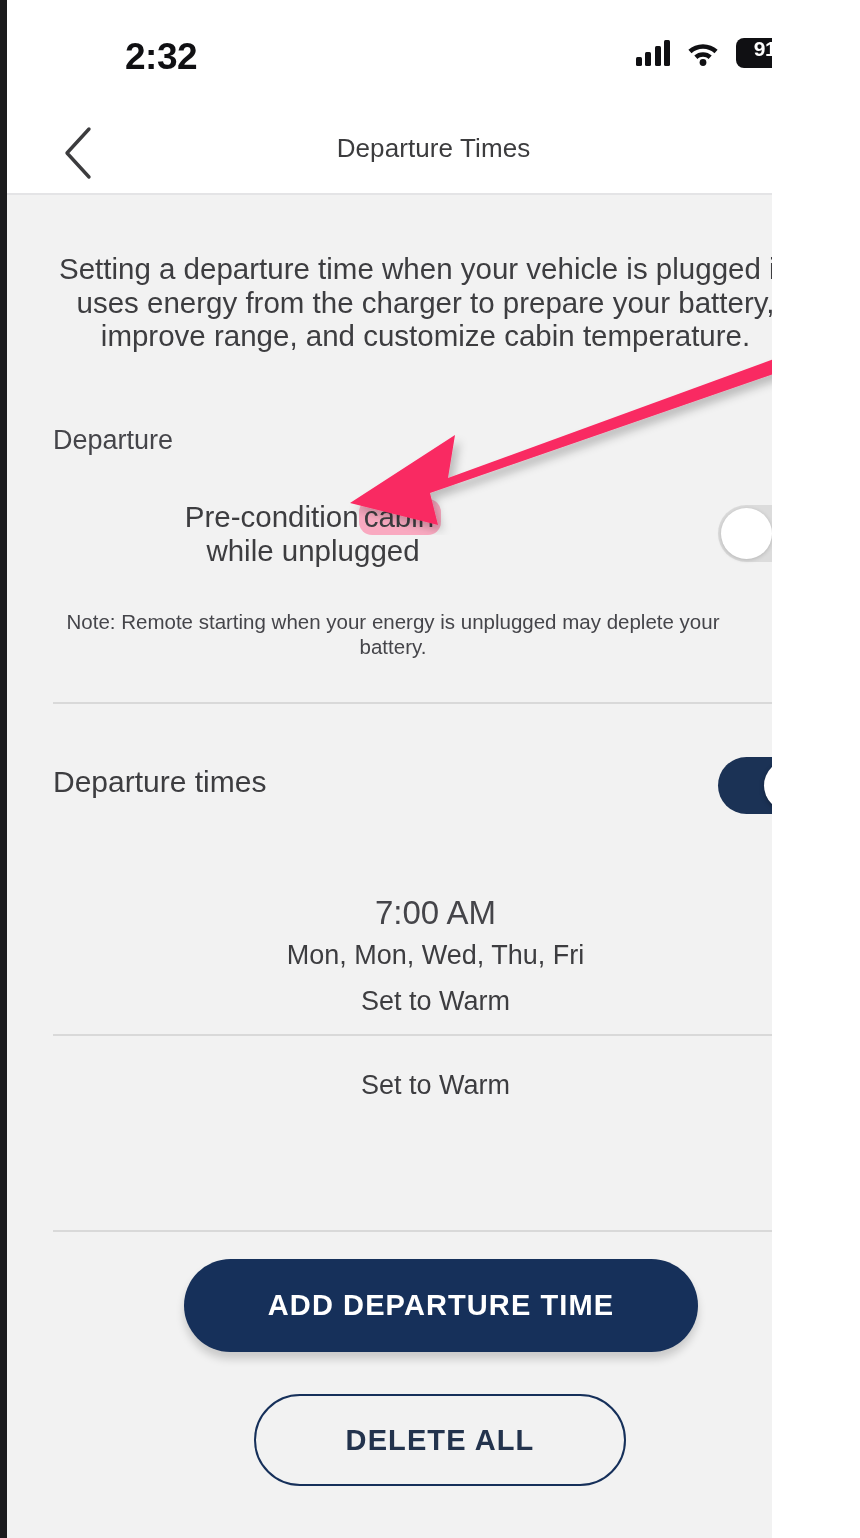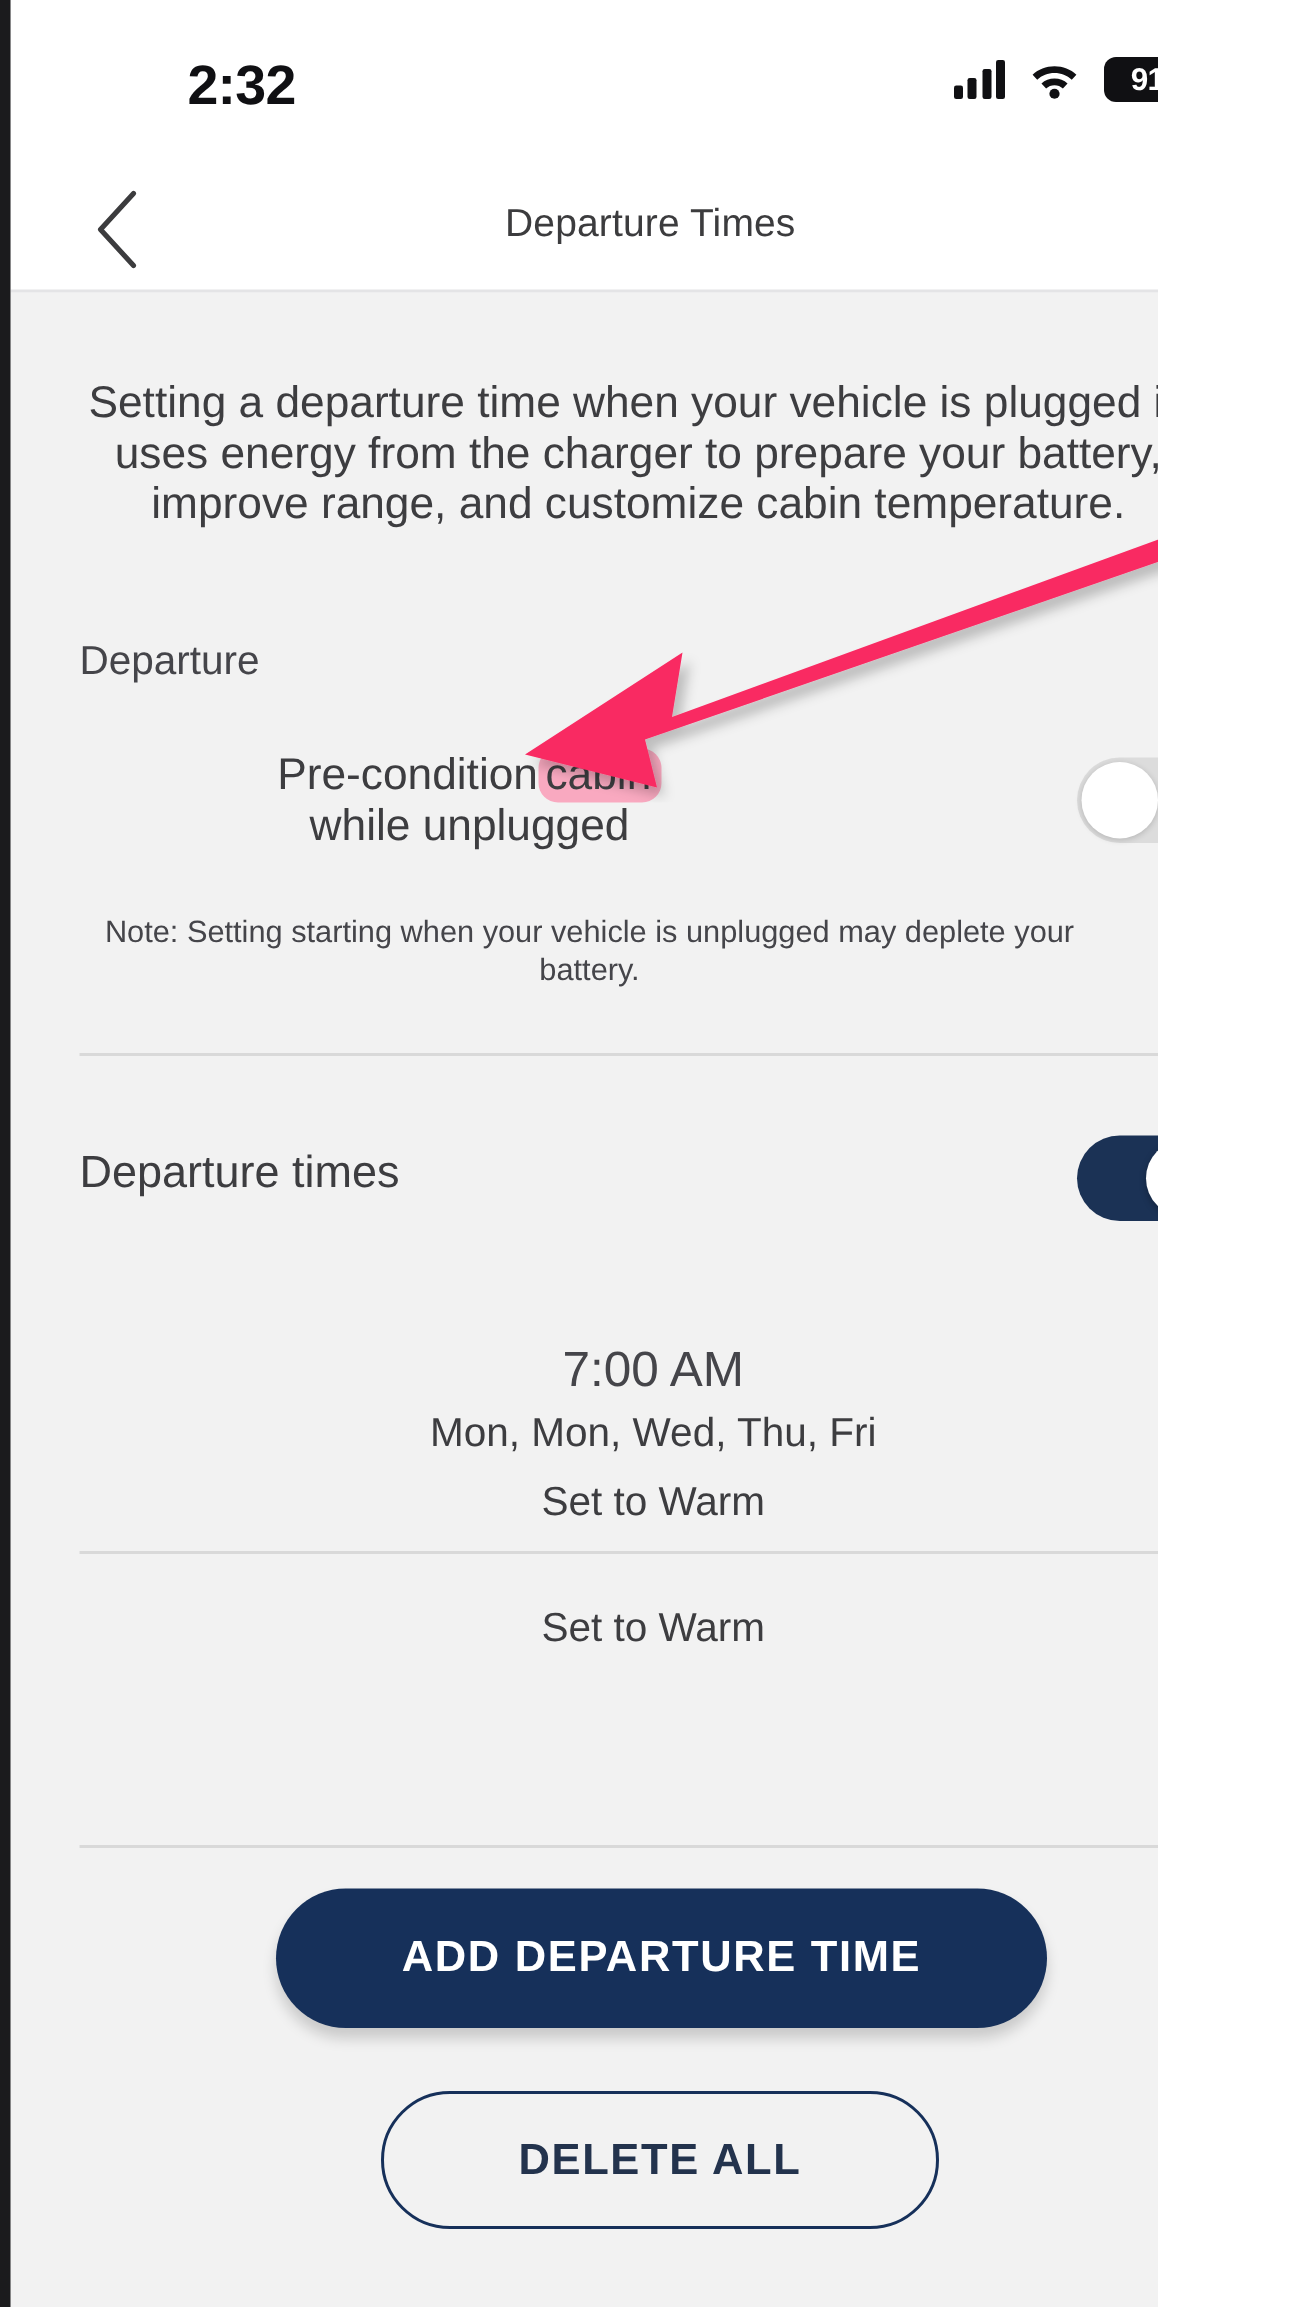--- a/index.html
+++ b/index.html
@@ -64,21 +64,21 @@
   .signal-bars i:nth-child(4) { height: 26px; }
 
   .wifi-icon { width: 34px; height: 26px; display: block; }
 
   .battery {
     position: relative;
     width: 58px; height: 30px;
     background: #101013;
     border-radius: 8px;
     display: flex;
-    align-items: center;
+    align-items: flex-start;
     justify-content: center;
   }
   .battery::after {
     content: "";
     position: absolute;
     right: -7px; top: 9px;
     width: 5px; height: 12px;
     background: #c9c9cc;
     border-radius: 0 3px 3px 0;
   }
@@ -340,21 +340,21 @@
 
     <div class="subhead">Departure</div>
 
     <div class="precondition-row">
       <div class="precondition-label"><span>Pre-condition</span><span class="hl">cabin</span><br><span>while unplugged</span></div>
       <div class="toggle off" style="right:0; top:5px;">
         <div class="knob"></div>
       </div>
     </div>
 
-    <div class="note">Note: Setting starting when your vehicle is unplugged may deplete your battery.</div>
+    <div class="note">Note: Remote starting when your energy is unplugged may deplete your battery.</div>
 
     <div class="divider" style="top:505px;"></div>
 
     <div class="dt-row">
       <div class="dt-label">Departure times</div>
       <div class="toggle on" style="right:0; top:0;">
         <div class="knob"></div>
       </div>
     </div>
 

